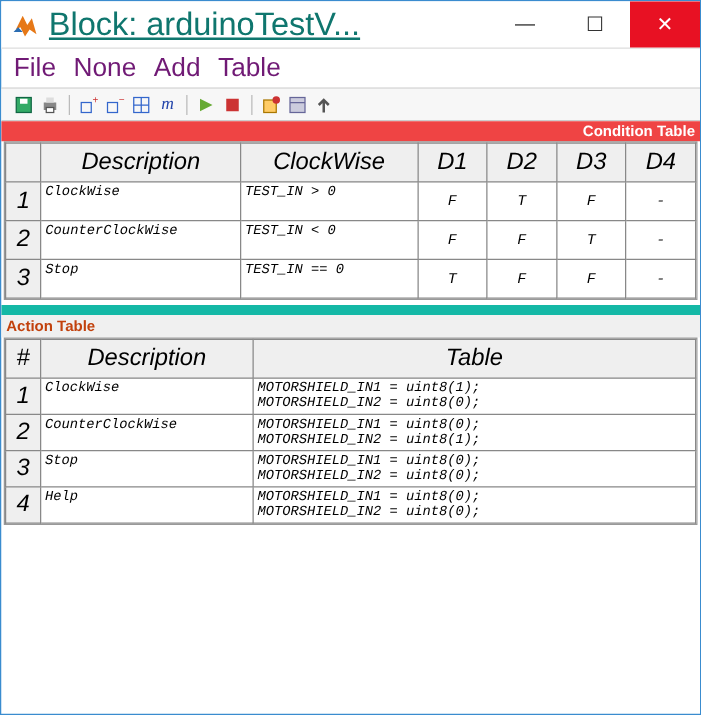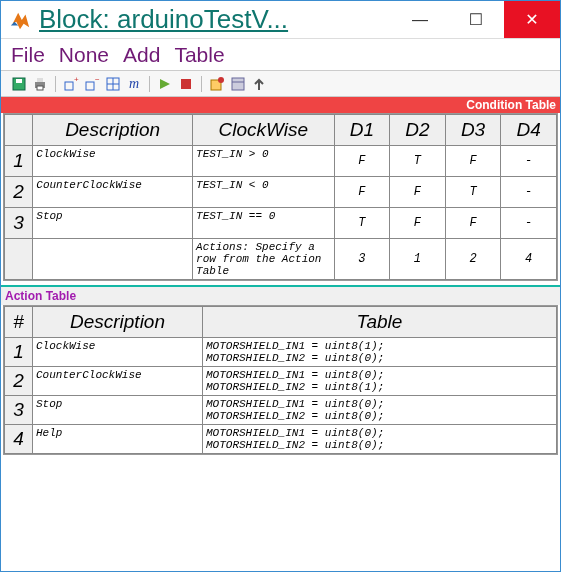--- a/index.html
+++ b/index.html
@@ -22,21 +22,21 @@
 th { background: #efefef; font-weight: normal; font-size: 19px; text-align: center; padding: 4px 2px; }
 td { padding: 2px 3px; background: #fff; }
 td.rownum { background: #efefef; text-align: center; font-size: 19px; width: 28px; vertical-align: middle; }
 th.hashcol { width: 28px; font-size: 19px; }
 td.mono { font-family: "Courier New", monospace; font-size: 11px; }
 td.center { text-align: center; font-family: "Courier New", monospace; font-size: 12px; vertical-align: middle; padding: 8px 2px; }
 .cond-table col.num { width: 28px; }
 .cond-table col.desc { width: 158px; }
 .cond-table col.cond { width: 140px; }
 .cond-table col.d { width: 55px; }
-.act-header { font-size: 12px; font-weight: bold; padding: 2px 4px; color: #a21caf; background: #f0f0f0; border-top: 2px solid #14b8a6; margin-top: 4px; }
+.act-header { font-size: 12px; font-weight: bold; padding: 2px 4px; color: #c2410c; background: #f0f0f0; border-top: 8px solid #14b8a6; margin-top: 4px; }
 .act-table col.num { width: 28px; }
 .act-table col.desc { width: 170px; }
 </style>
 </head>
 <body>
 
 <div class="titlebar">
   <span class="app-icon">
     <svg viewBox="0 0 24 24">
         <path d="M4 16 L10 4 L14 12 L18 6 L22 20 L16 16 L12 22 L8 14 Z" fill="#e67817"></path>
@@ -165,29 +165,20 @@
     <td class="center">-</td>
   </tr>
   <tr>
     <td class="rownum">3</td>
     <td class="mono">Stop</td>
     <td class="mono">TEST_IN == 0</td>
     <td class="center">T</td>
     <td class="center">F</td>
     <td class="center">F</td>
     <td class="center">-</td>
-  </tr>
-  <tr>
-    <td class="rownum"></td>
-    <td class="mono"></td>
-    <td class="mono">Actions: Specify a row from the Action Table</td>
-    <td class="center">3</td>
-    <td class="center">1</td>
-    <td class="center">2</td>
-    <td class="center">4</td>
   </tr>
 </tbody>
     </table>
 </div>
 
 <div class="act-header">Action Table</div>
 <div class="table-wrap">
 <table class="act-table">
   <colgroup>
         <col class="num">

